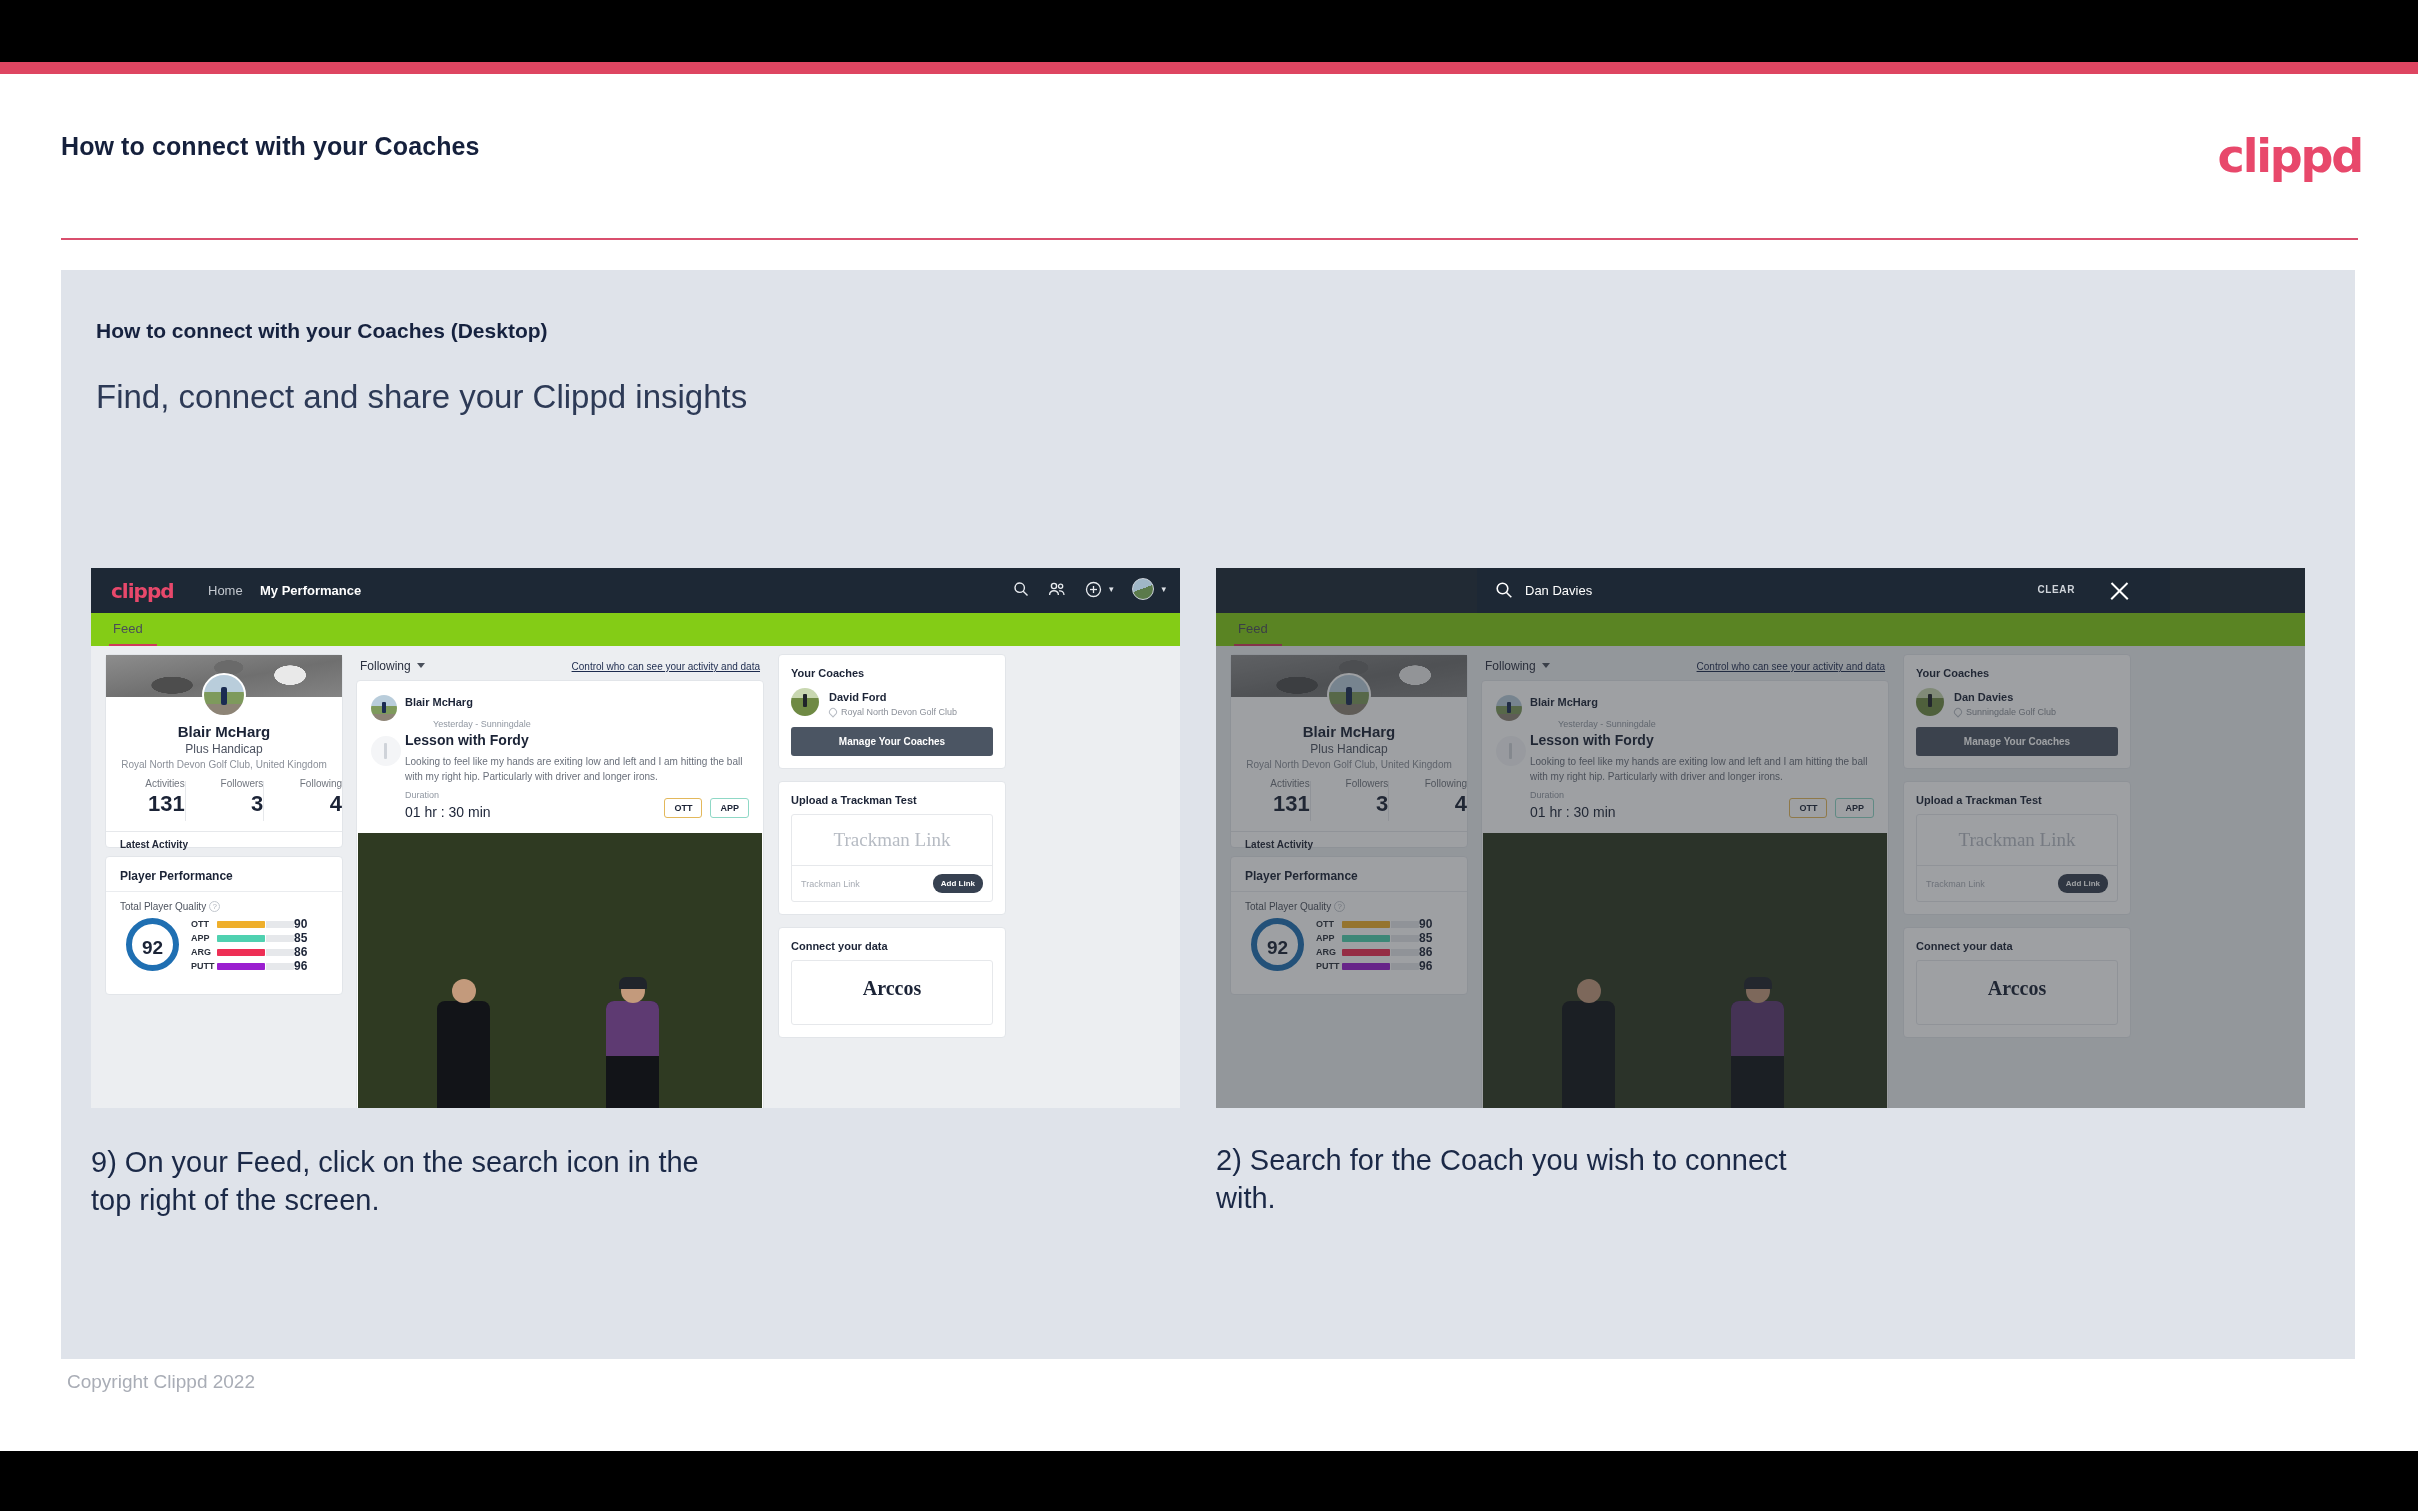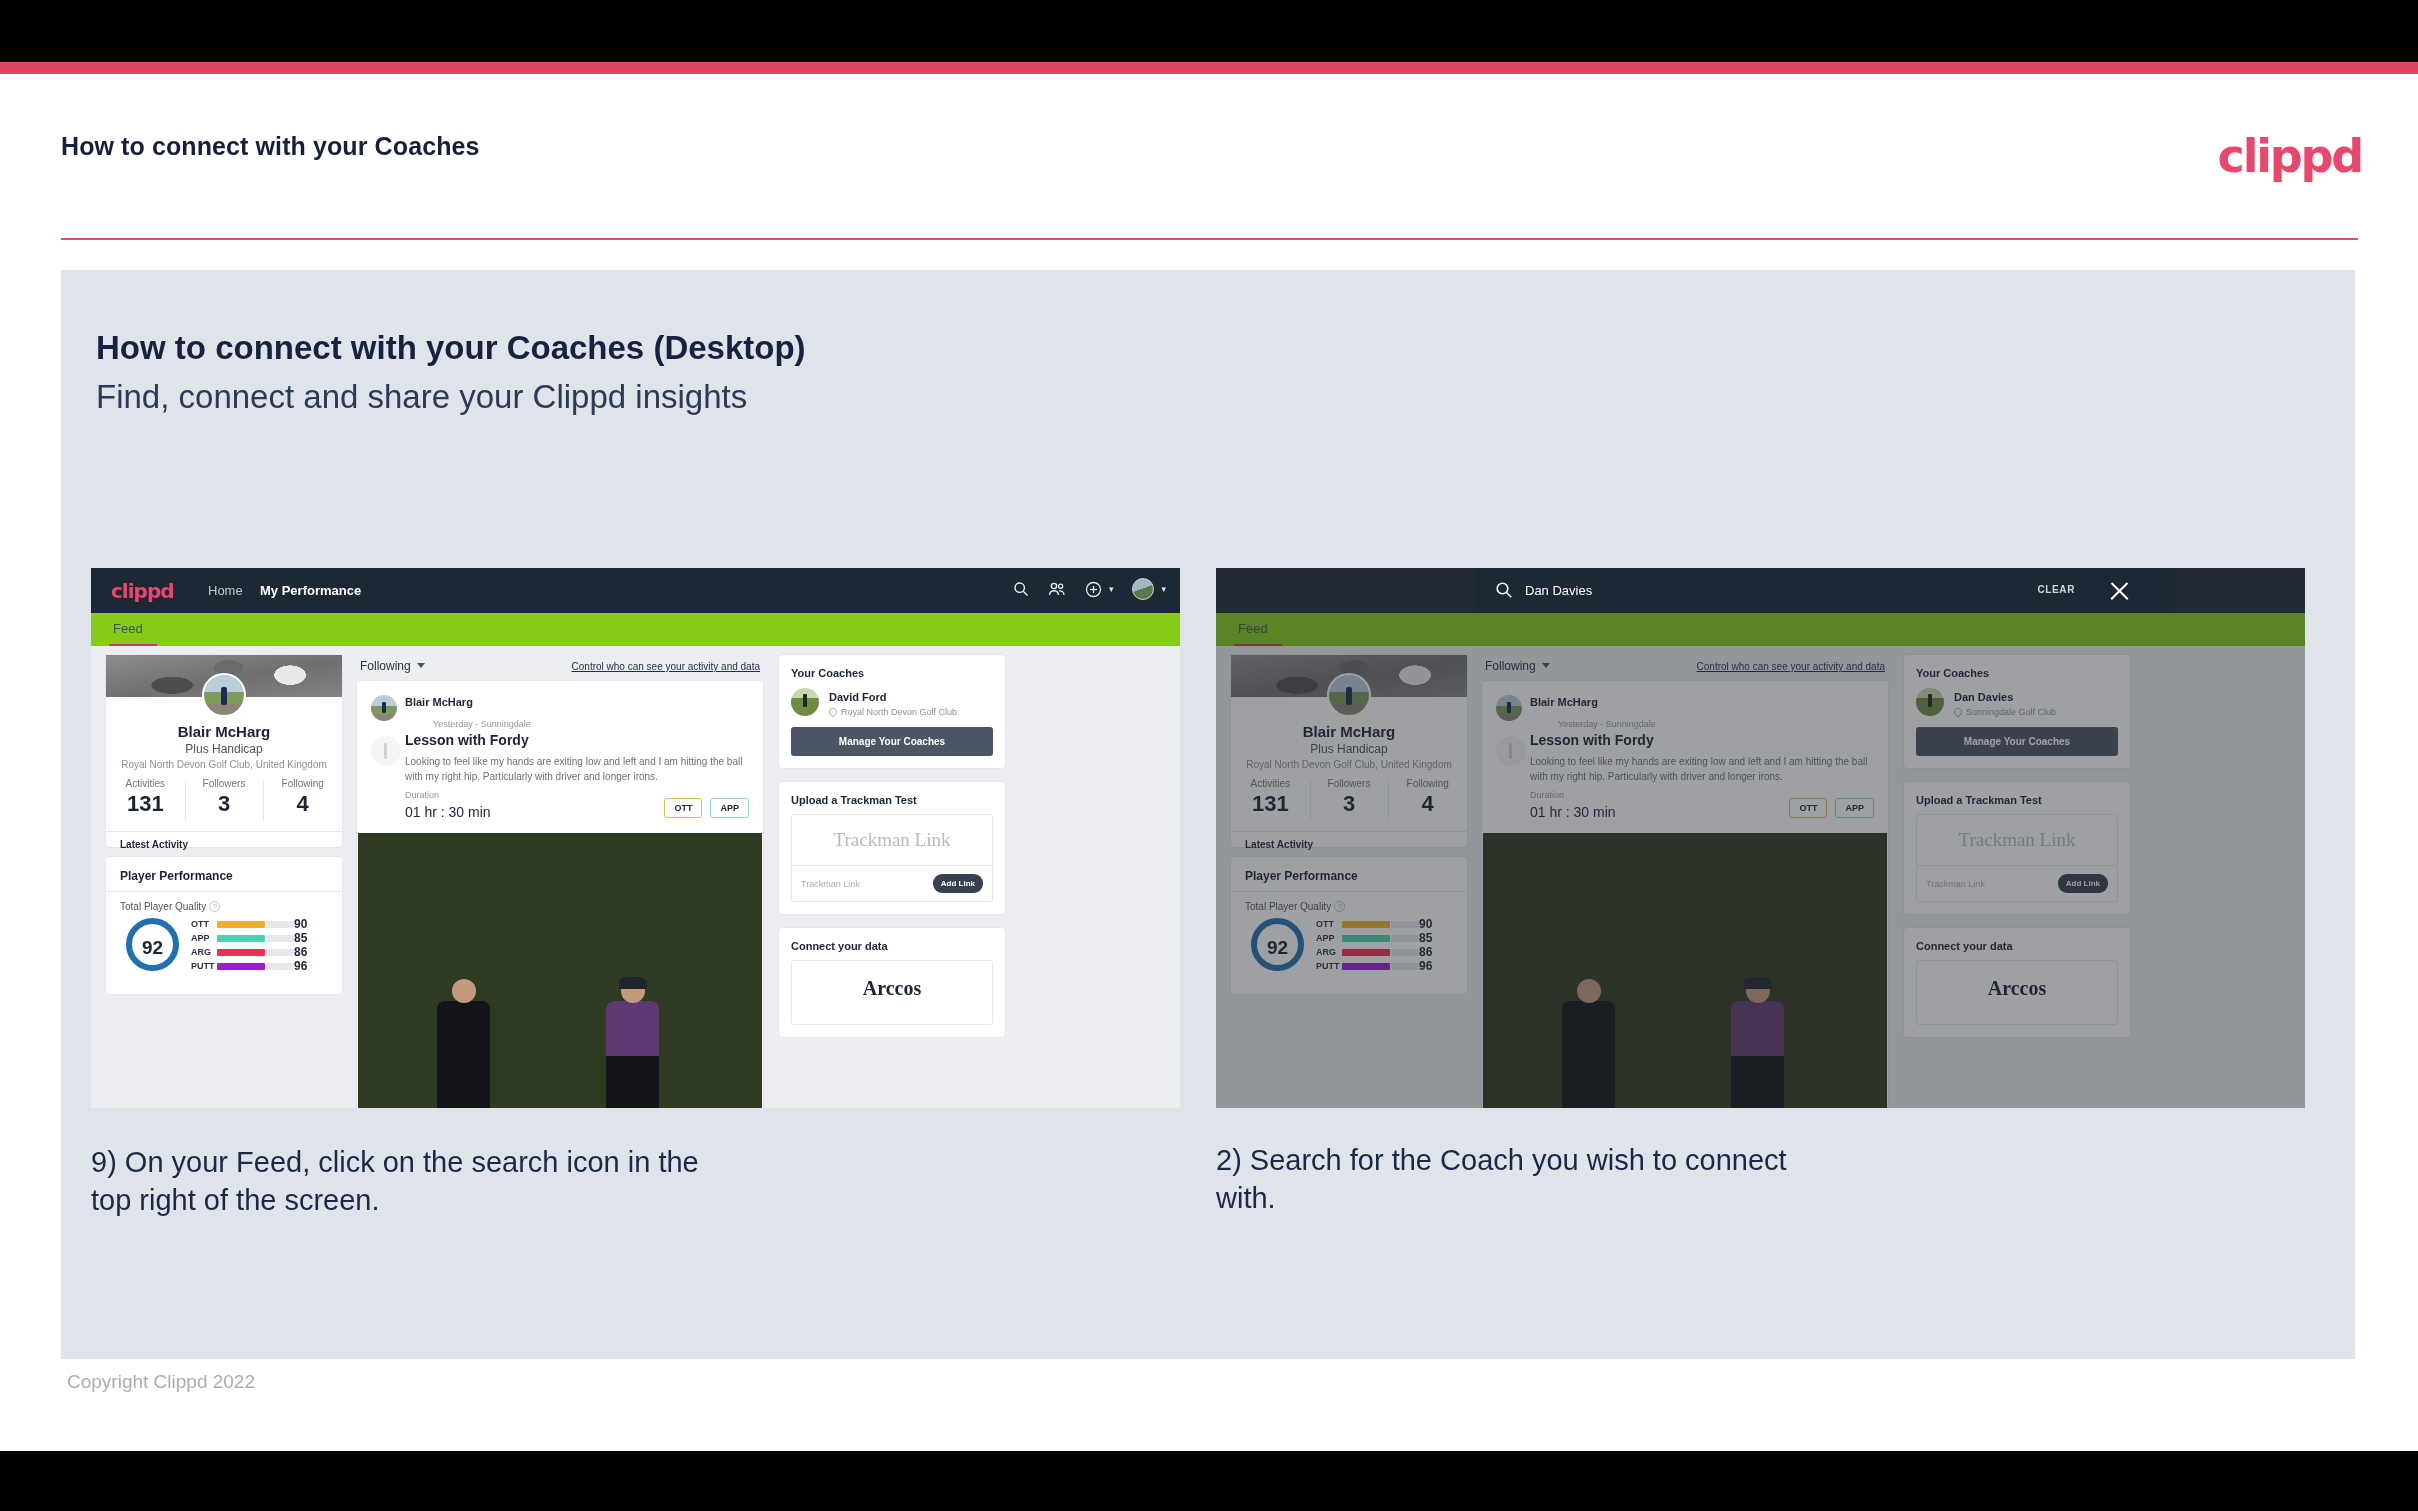--- a/index.html
+++ b/index.html
@@ -26,21 +26,21 @@
     font-size:46px; font-weight:800; color:#e8486b;
     letter-spacing:-2.2px; font-family:"DejaVu Sans", sans-serif;
   }
   .hdr-rule { position:absolute; left:61px; right:61px; top:238px; height:2px; background:#d94f6d; }
 
   
   .slide {
     position:absolute; left:61px; top:270px; width:2294px; height:1089px;
     background:#dfe3ea;
   }
-  .slide-h1 { position:absolute; left:35px; top:59px; font-size:33px; font-weight:700; color:#16223f; }
+  .slide-h1 { position:absolute; left:35px; top:49px; font-size:21px; font-weight:700; color:#16223f; }
   .slide-h2 { position:absolute; left:35px; top:108px; font-size:33px; font-weight:400; color:#2d3a56; }
 
   .copyright { position:absolute; left:67px; top:1371px; font-size:19px; color:#a9adb6; }
 
   
   .shot { position:absolute; background:#fff; overflow:hidden; }
   .shot1 { left:91px; top:568px; width:1089px; height:540px; }
   .shot2 { left:1216px; top:568px; width:1089px; height:540px; }
 
   .appnav { position:absolute; left:0; top:0; width:100%; height:45px; background:#1d2835; }
@@ -77,21 +77,21 @@
        linear-gradient(170deg,#8d8d8d,#6f6f6f 55%,#848484); }
   .pavatar { position:absolute; left:50%; top:18px; transform:translateX(-50%);
      width:44px; height:44px; border-radius:50%; border:2px solid #fff; overflow:hidden;
      background:linear-gradient(180deg,#b9cddb 0 42%,#7e9a5c 42% 72%,#8d8476 72% 100%); }
   .pavatar .fig { position:absolute; left:50%; top:30%; transform:translateX(-50%);
      width:6px; height:18px; background:#1b2c52; border-radius:2px; }
   .pname { position:absolute; left:0; right:0; top:68px; text-align:center; font-size:15px; font-weight:700; color:#1b2336; }
   .phand { position:absolute; left:0; right:0; top:87px; text-align:center; font-size:12px; color:#4c5260; }
   .pclub { position:absolute; left:0; right:0; top:104px; text-align:center; font-size:10px; color:#8b9099; }
   .pstats { position:absolute; left:0; right:0; top:123px; display:flex; }
-  .pstat { flex:1; text-align:center; position:relative; }
+  .pstat { flex:1; text-align:right; position:relative; }
   .pstat+.pstat:before { content:""; position:absolute; left:0; top:3px; width:1px; height:40px; background:#e6e8eb; }
   .pstat .lbl { font-size:10px; color:#70757e; }
   .pstat .val { font-size:22px; font-weight:700; color:#1b2336; margin-top:2px; }
   .pdiv { position:absolute; left:0; right:0; top:176px; height:1px; background:#e6e8eb; }
   .platest { position:absolute; left:14px; top:184px; font-size:10px; font-weight:700; color:#23293a; }
   .pact { position:absolute; left:14px; top:199px; font-size:11px; font-weight:700; color:#1b2336; }
   .pdate { position:absolute; left:14px; top:215px; font-size:9px; color:#9aa0a8; }
 
   .pcard2 { left:14px; top:210px; width:238px; height:139px; }
   .ppTitle { position:absolute; left:14px; top:12px; font-size:12px; font-weight:600; color:#1b2336; }

